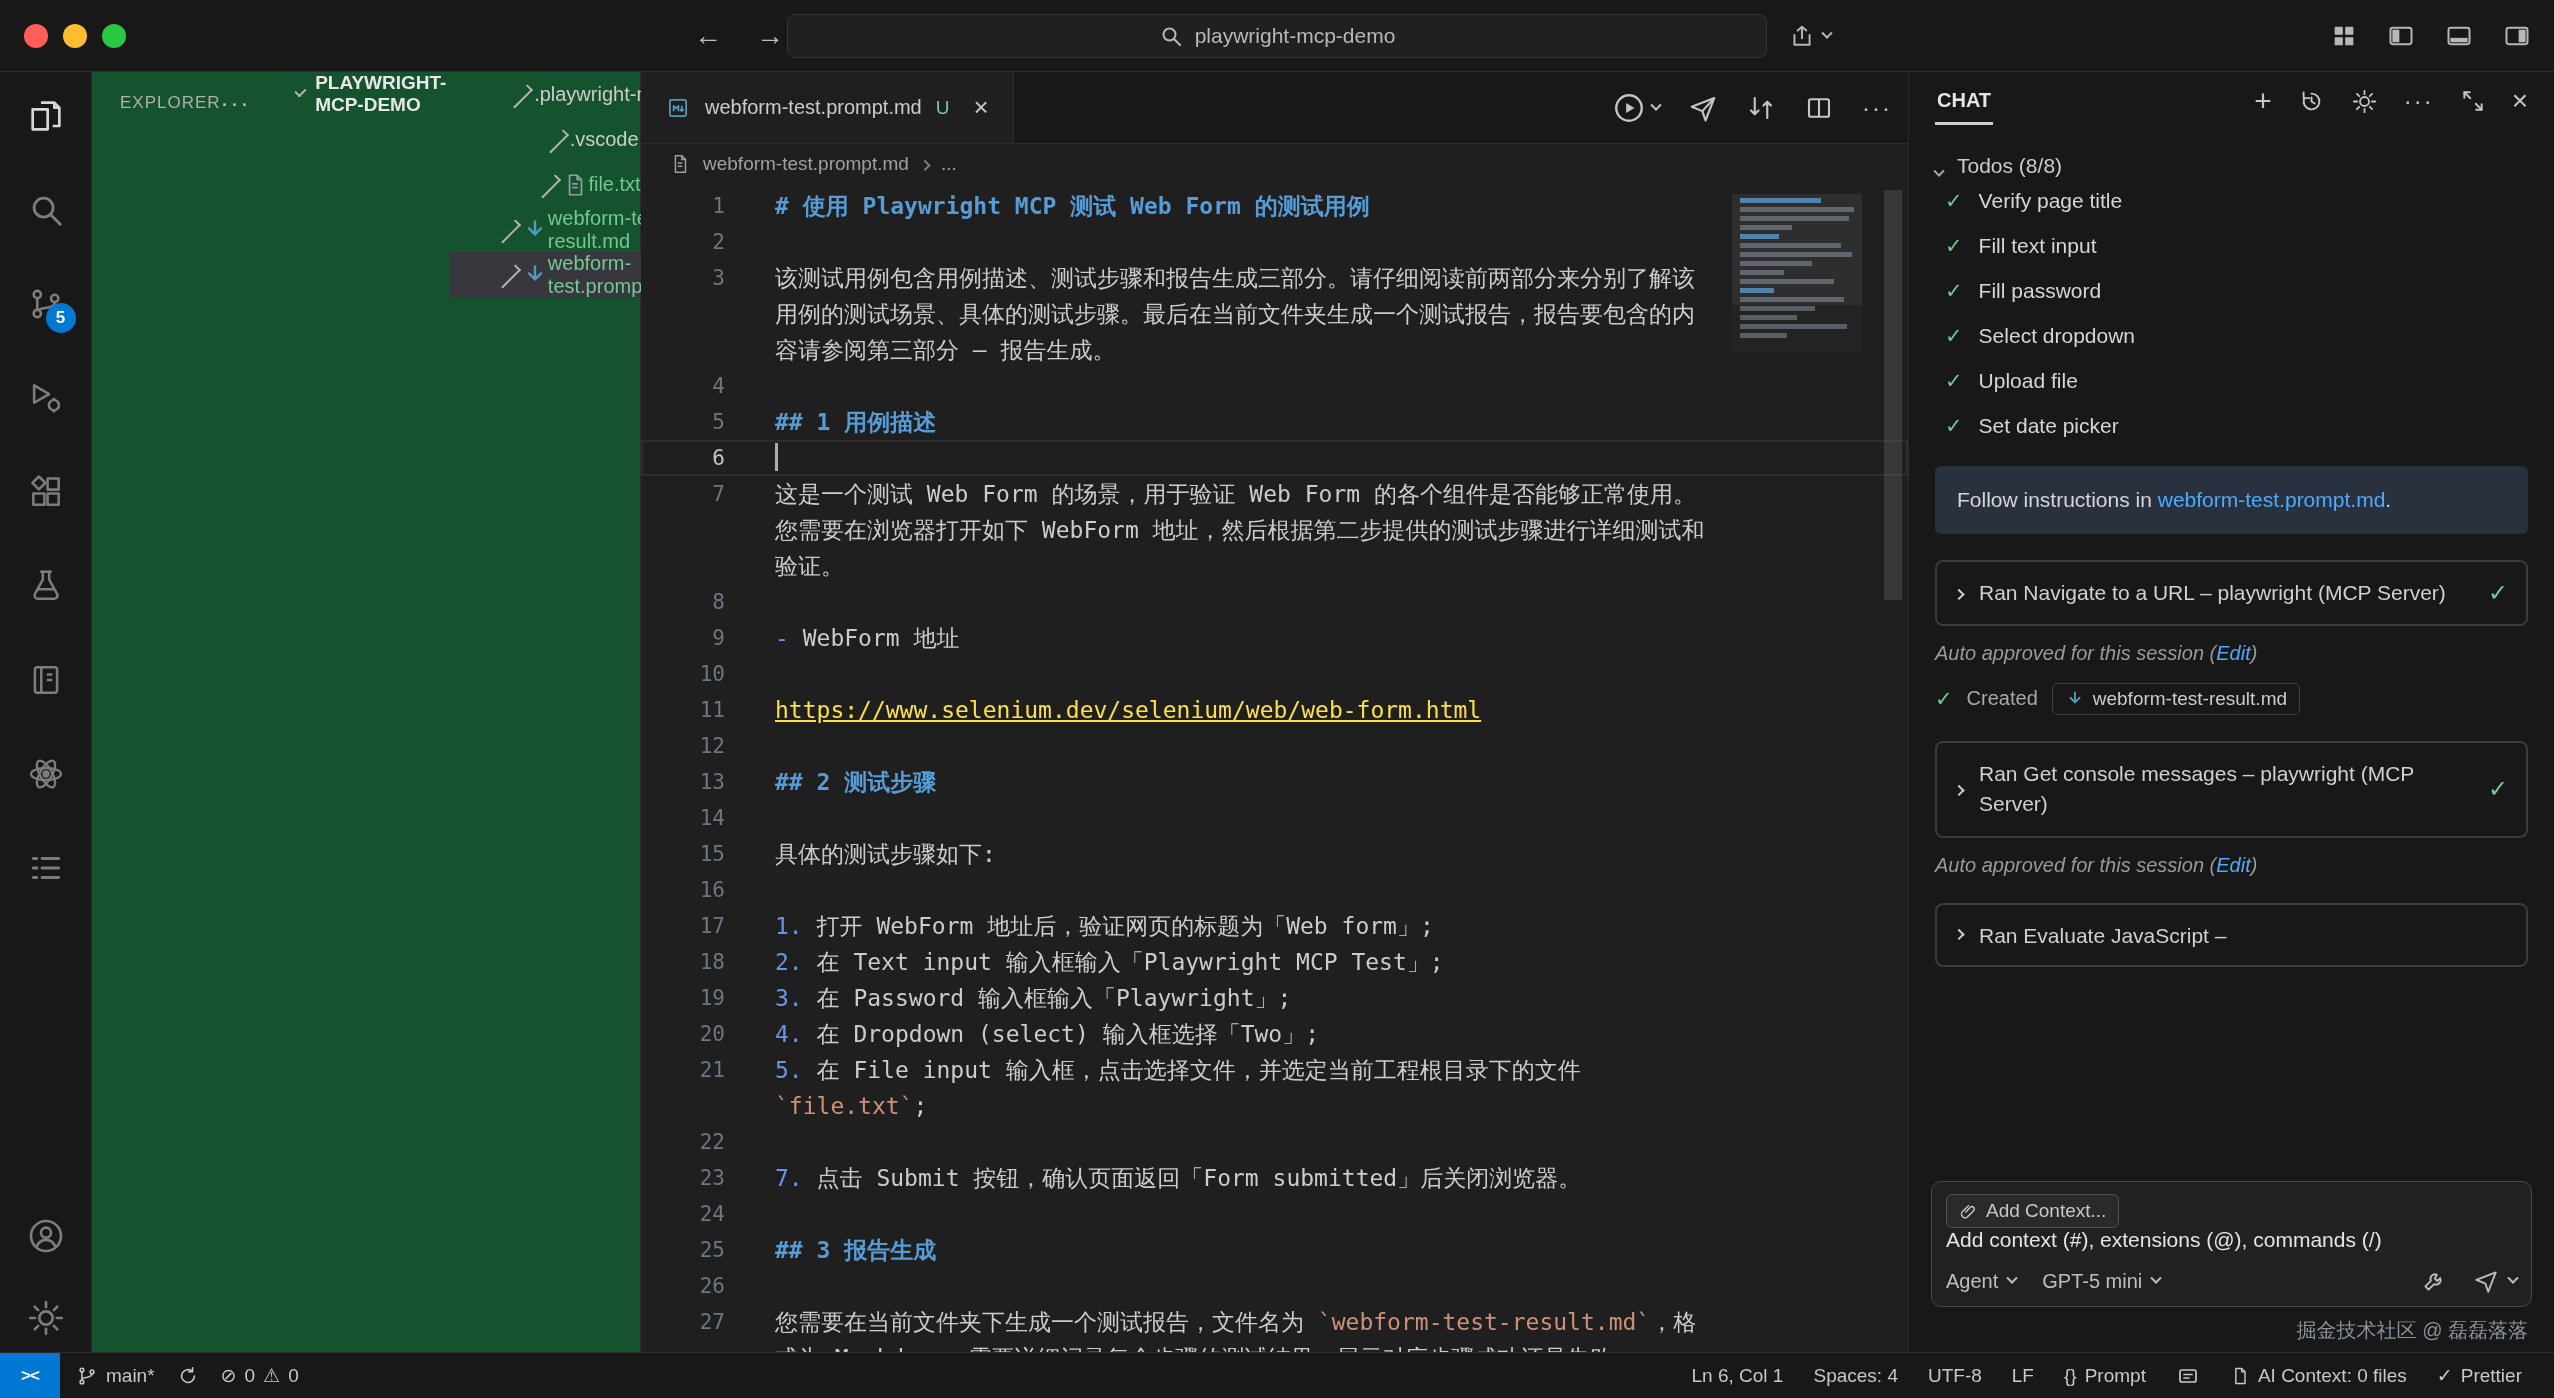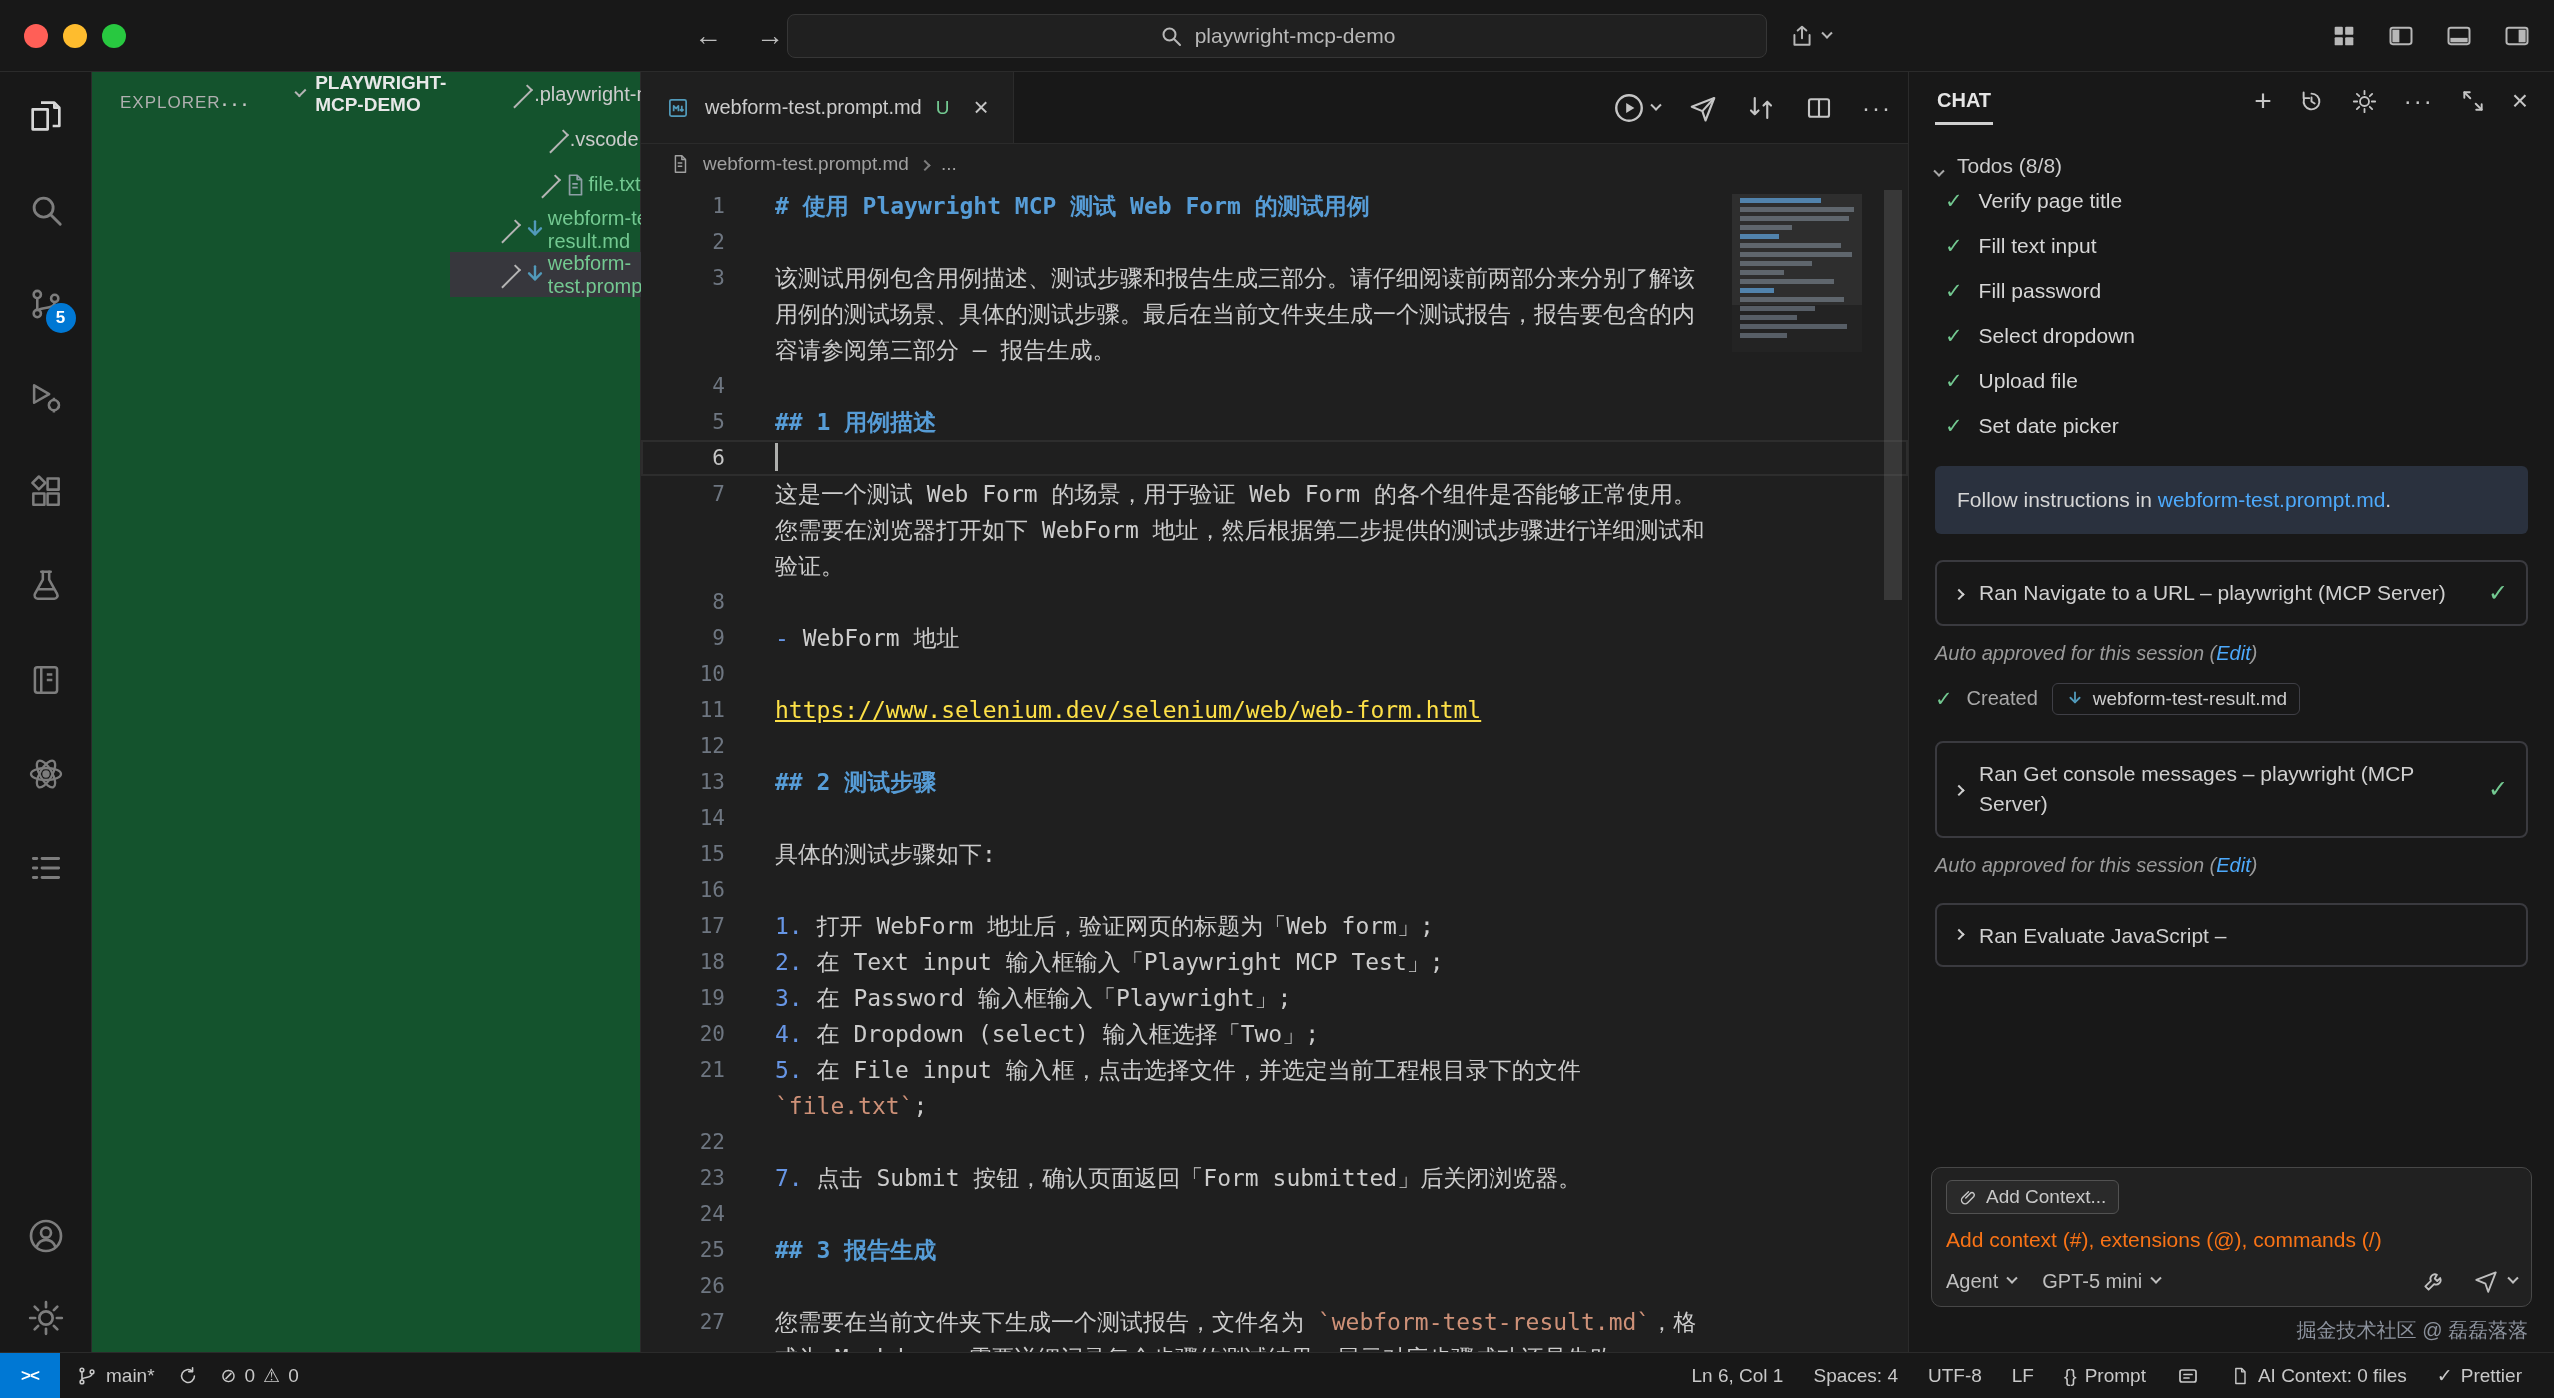--- a/index.html
+++ b/index.html
@@ -114,21 +114,21 @@
   .toolbox .chev { color:#cfcfcf; flex:0 0 auto; }
   .toolbox.partial { height:64px; overflow:hidden; align-items:flex-start; }
   .autoline { margin-top:16px; font-style:italic; color:#9a9a9a; font-size:20px; }
   .createdline { margin-top:18px; display:flex; align-items:center; gap:14px; }
   .createdline .clabel { color:#a8a8a8; font-size:20px; }
   .filechip { display:inline-flex; align-items:center; gap:8px; border:1px solid #3f3f46; border-radius:6px; padding:4px 12px; color:#cccccc; font-size:19px; }
   .filechip .fcicon { color:#519aba; display:inline-flex; }
 
   .chat-input { flex:0 0 auto; margin:14px 22px 10px; border:1px solid #474747; border-radius:10px; background:#212121; padding:12px 14px 12px; }
   .ctxchip { display:inline-flex; align-items:center; gap:8px; border:1px solid #525252; background:#2a2a2a; border-radius:6px; padding:5px 12px; color:#c8c8c8; font-size:19px; }
-  .chat-placeholder { margin-top:14px; color:#f97316; font-size:21px; }
+  .chat-placeholder { margin-top:0; color:#e5e5e5; font-size:21px; }
   .chat-controls { margin-top:16px; display:flex; align-items:center; gap:26px; color:#bfbfbf; font-size:20px; }
   .ctrl { display:flex; align-items:center; gap:10px; }
   .ctrl .chev{ width:8px; height:8px; }
   .chat-controls .spacer { flex:1; }
   .watermark { flex:0 0 auto; text-align:right; padding:0 26px 8px; color:#8b919c; font-size:20px; }
 
   
   .statusbar { height:46px; background:#181818; border-top:1px solid #2b2b2b; display:flex; align-items:center; font-size:19px; color:#c8c8c8; }
   .remote { width:60px; height:100%; background:#0078d4; color:#fff; display:flex; align-items:center; justify-content:center; font-weight:700; font-size:17px; letter-spacing:-1px; }
   .sb-left { display:flex; align-items:center; gap:22px; padding-left:16px; }

